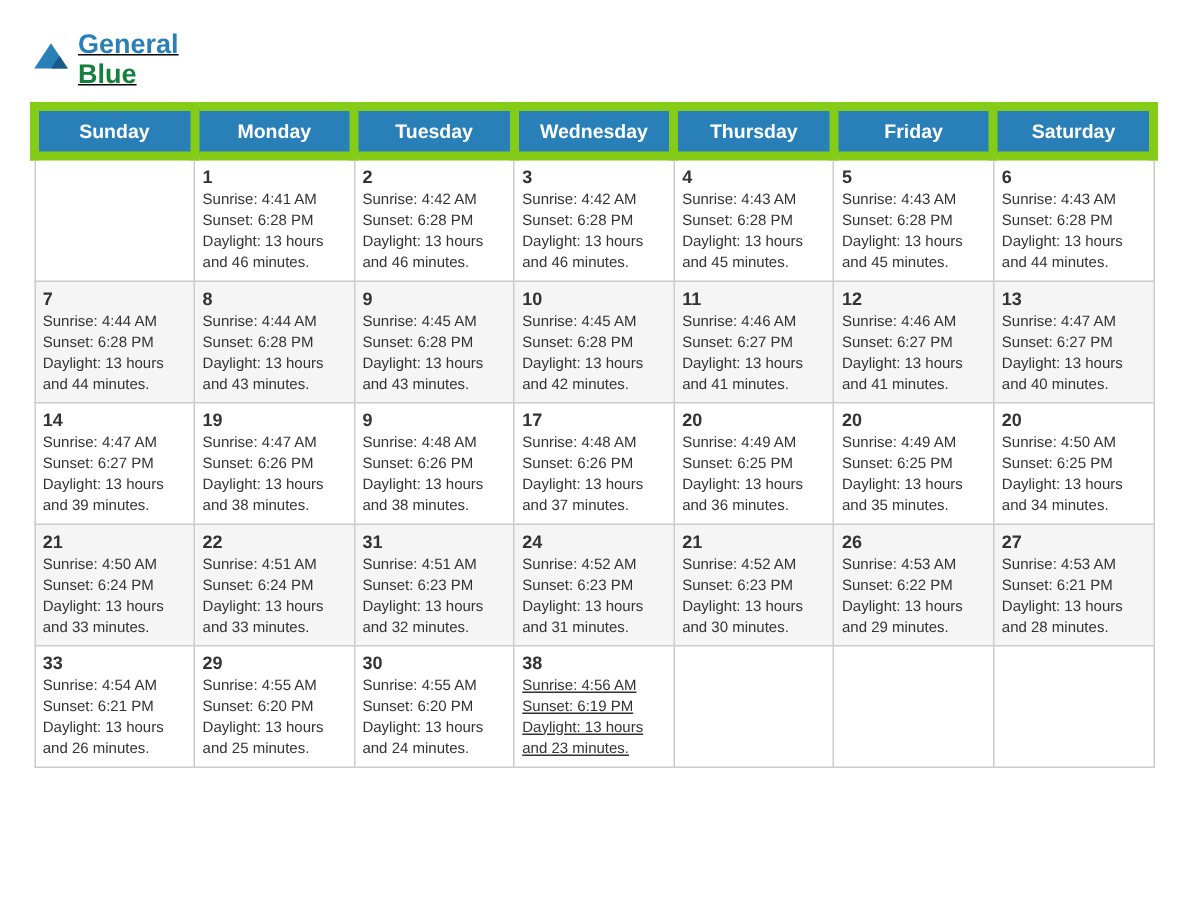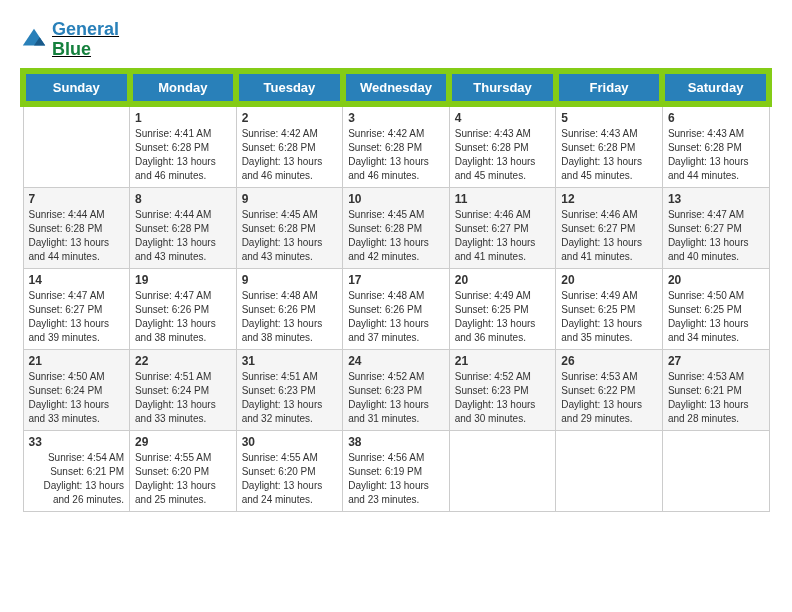--- a/index.html
+++ b/index.html
@@ -294,39 +294,39 @@
         <td>
           <span class="day-num">27</span>
           <div class="day-info" style="white-space: pre-line;">Sunrise: 4:53 AM
 Sunset: 6:21 PM
 Daylight: 13 hours and 28 minutes.</div>
         </td>
       </tr>
       <tr>
         <td>
           <span class="day-num">33</span>
-          <div class="day-info" style="white-space: pre-line; text-align: right;">Sunrise: 4:54 AM
+          <div class="day-info" style="white-space: pre-line;">Sunrise: 4:54 AM
 Sunset: 6:21 PM
 Daylight: 13 hours and 26 minutes.</div>
         </td>
         <td>
           <span class="day-num">29</span>
           <div class="day-info" style="white-space: pre-line;">Sunrise: 4:55 AM
 Sunset: 6:20 PM
 Daylight: 13 hours and 25 minutes.</div>
         </td>
         <td>
           <span class="day-num">30</span>
           <div class="day-info" style="white-space: pre-line;">Sunrise: 4:55 AM
 Sunset: 6:20 PM
 Daylight: 13 hours and 24 minutes.</div>
         </td>
         <td>
           <span class="day-num">38</span>
-          <div class="day-info" style="white-space: pre-line;">Sunrise: 4:56 AM
+          <div class="day-info" style="white-space: pre-line; text-decoration: underline;">Sunrise: 4:56 AM
 Sunset: 6:19 PM
 Daylight: 13 hours and 23 minutes.</div>
         </td>
         <td class="empty-cell"></td>
         <td class="empty-cell"></td>
         <td class="empty-cell"></td>
       </tr>
     </tbody>
 </table>
 

